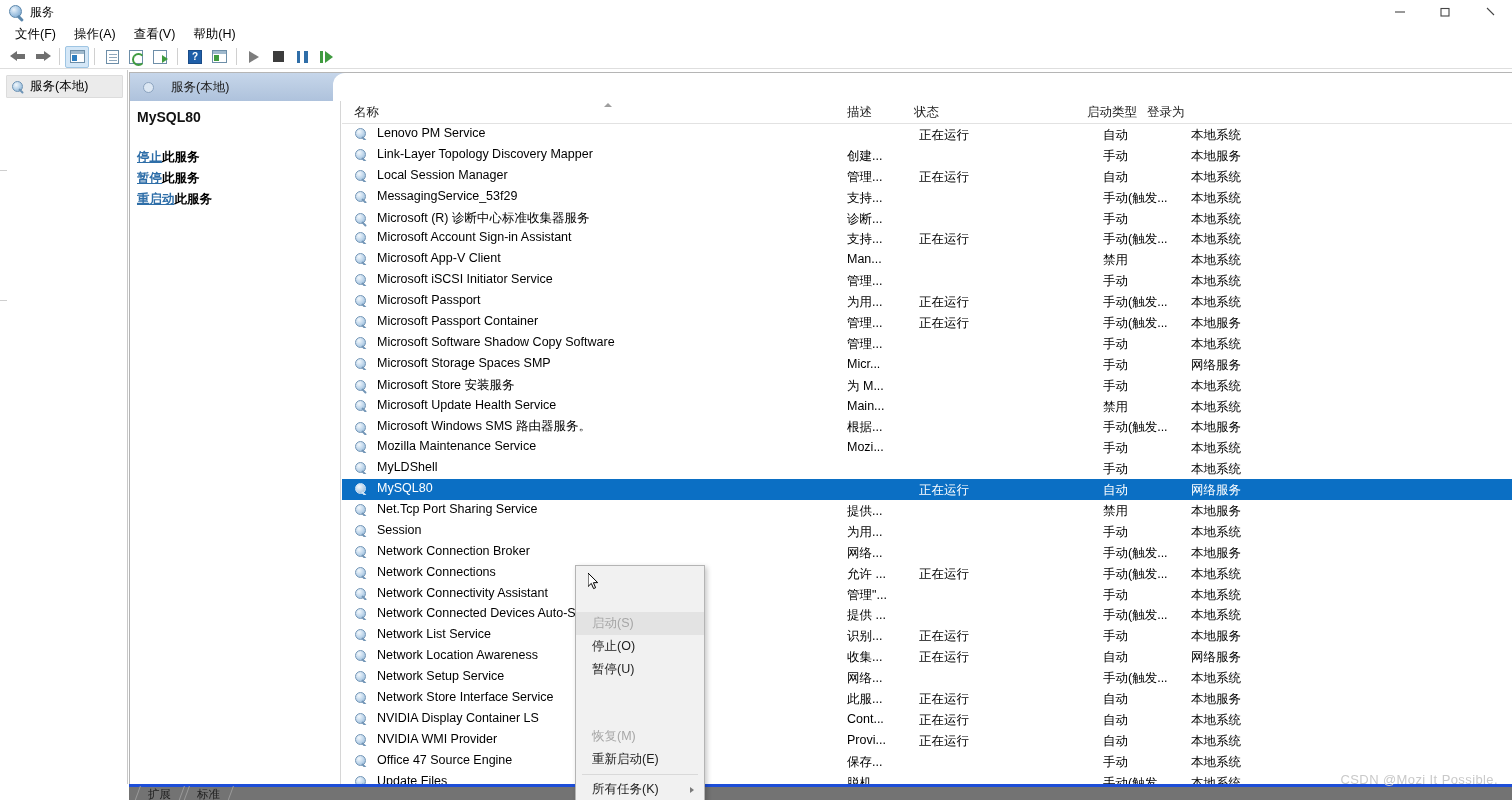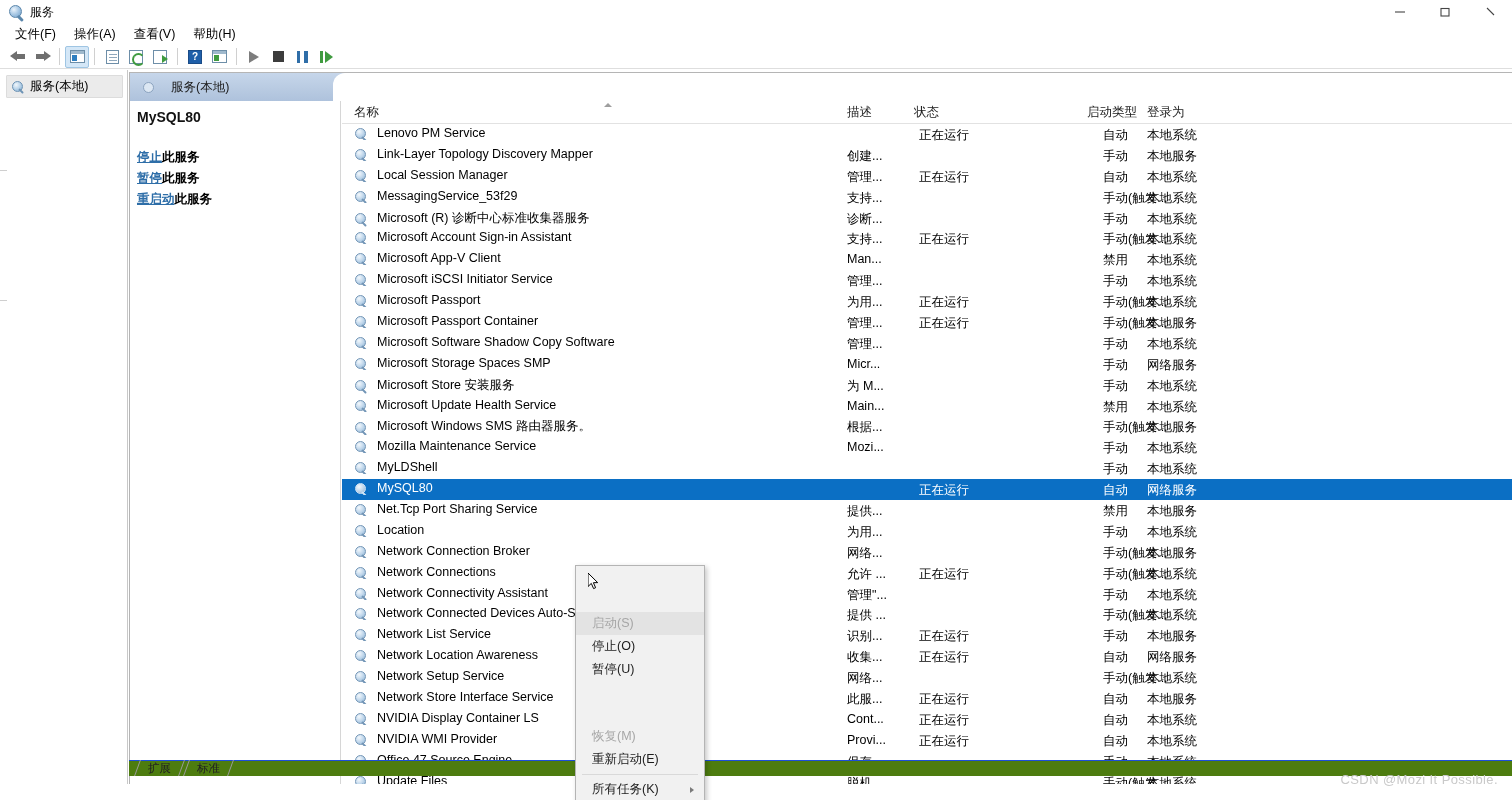--- a/index.html
+++ b/index.html
@@ -177,21 +177,21 @@
   .rows { position:relative; width:100%; }
   .row {
     position:relative; height:20.9px; width:100%; white-space:nowrap;
   }
   .row.selected { background:#0b6fc4; color:#fff; }
   .cell { position:absolute; top:3px; font-size:12.5px; overflow:hidden; white-space:nowrap; }
   .c-name { left:12px; display:flex; align-items:center; gap:9px; top:2px; }
   .c-desc { left:505px; width:44px; }
   .c-status { left:560px; width:80px;margin-left:17px; }
   .c-start { left:761px; width:110px; }
-  .c-logon { left:805px; width:90px; }
+  .c-logon { left:849px; width:90px; }
   .svc-icon { width:14px;height:14px;position:relative;flex:none; }
   .svc-icon .g {
     width:11px;height:11px;border-radius:50%;
     background: radial-gradient(circle at 34% 30%, #f3f8fc 0%, #c2d8ec 50%, #89b0d1 100%);
     border:1.3px solid #7295b6; position:absolute;left:1px;top:2px;
   }
   .svc-icon .g:after{content:"";position:absolute;right:-2px;bottom:-2px;width:6px;height:2.2px;background:#7295b6;transform:rotate(45deg);border-radius:1px;}
   .row.selected .svc-icon .g { border-color:#cfe4f6; }
   .row.selected .svc-icon .g:after{ background:#cfe4f6; }
 
@@ -214,22 +214,22 @@
     position:absolute; right:10px; top:9px; width:0;height:0;
     border-top:3.5px solid transparent;border-bottom:3.5px solid transparent;border-left:4px solid #7a7a7a;
   }
   .cursor {
     position:absolute; left:458px; top:500px; width:12px; height:18px; z-index:60;
     pointer-events:none;
   }
 
   
   .tabs-bottom {
-    position:absolute; left:129px; top:760px; width:1383px; height:16px;
-    background:#4d7c0f; border-top:1px solid #1d4ed8;
+    position:absolute; left:129px; top:784px; width:1383px; height:16px;
+    background:#737373; border-top:3px solid #1d4ed8;
     display:flex; align-items:flex-start; padding-left:6px; font-size:11.5px;
   }
   .btab { position:relative; padding:0 13px; color:#222; line-height:15px; }
   .btab:before{
     content:""; position:absolute; left:2px; top:-1px; width:1px; height:16px;
     background:#9a9a9a; transform:skewX(-20deg);
   }
   .btab:after{
     content:""; position:absolute; right:2px; top:-1px; width:1px; height:16px;
     background:#9a9a9a; transform:skewX(-20deg);
@@ -596,21 +596,21 @@
             <div class="cell c-desc">提供...</div>
             <div class="cell c-status"></div>
             <div class="cell c-start">禁用</div>
             <div class="cell c-logon">本地服务</div>
           </div>
           <div class="row">
             <div class="cell c-name">
               <span class="svc-icon">
                 <span class="g"></span>
               </span>
-              <span>Location</span>
+              <span>Session</span>
             </div>
             <div class="cell c-desc">为用...</div>
             <div class="cell c-status"></div>
             <div class="cell c-start">手动</div>
             <div class="cell c-logon">本地系统</div>
           </div>
           <div class="row">
             <div class="cell c-name">
               <span class="svc-icon">
                 <span class="g"></span>

